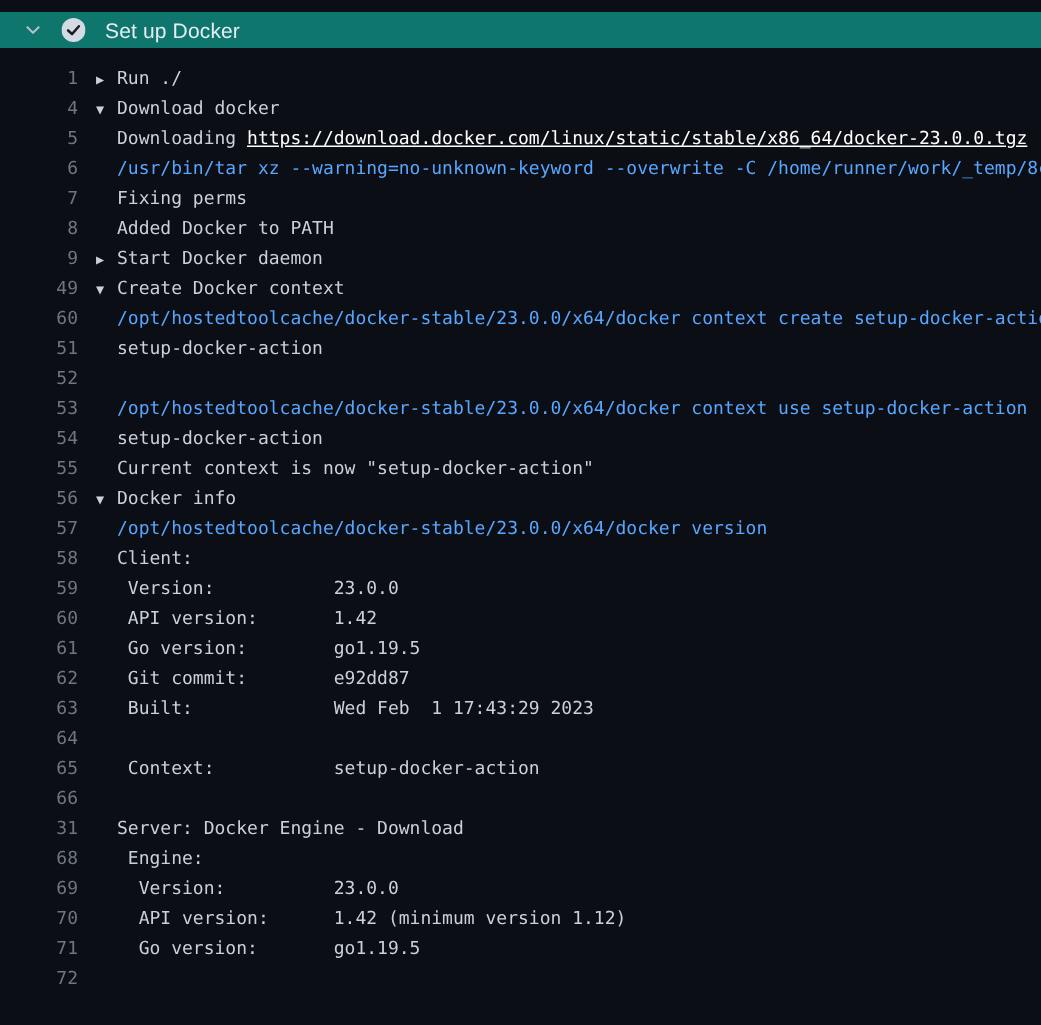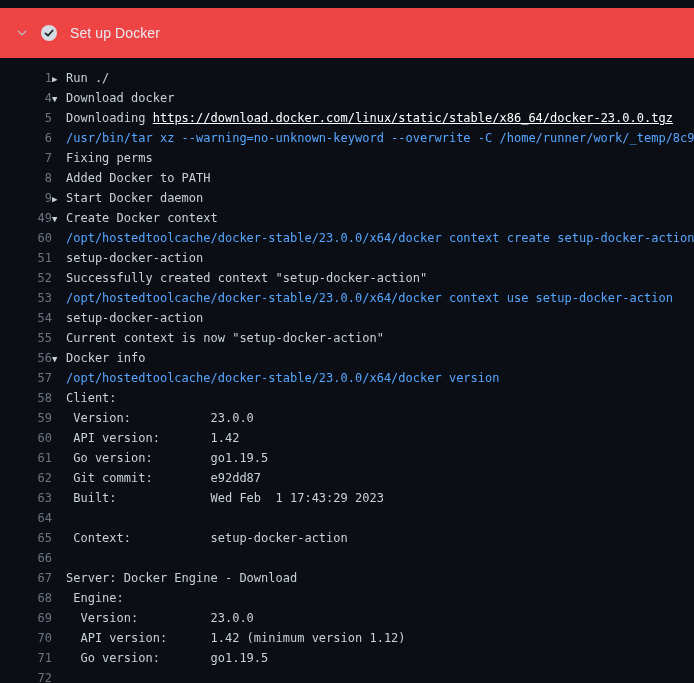--- a/index.html
+++ b/index.html
@@ -12,22 +12,22 @@
   }
   .wrap {
     width: 694px;
     height: 683px;
     overflow: hidden;
     font-family: "DejaVu Sans Mono", "Liberation Mono", monospace;
   }
   
   .step-header {
     margin-top: 8px;
-    height: 50px;
-    background: #ef4444;
+    height: 24px;
+    background: #0f766e;
     display: flex;
     align-items: center;
     padding: 0 16px;
     gap: 13px;
     cursor: pointer;
     box-sizing: border-box;
   }
   .step-header .chev {
     display: flex;
     align-items: center;
@@ -58,20 +58,21 @@
     overflow: hidden;
   }
   .line-num {
     flex: 0 0 52px;
     text-align: right;
     color: #6e7681;
     user-select: none;
     cursor: pointer;
   }
   .line-content {
+    margin-left: 12px;
     white-space: pre;
   }
   .line-content.plain,
   .line-content.command,
   .line-content.link,
   .line-content.empty {
     padding-left: 14px;
   }
   .line-content.command {
     color: var(--command-blue, #58a6ff);
@@ -116,36 +117,36 @@
       <div class="log-line"><span class="line-num">1</span><span class="line-content group-collapsed"><span class="tri">▶</span><span>Run ./</span></span></div>
       <div class="log-line"><span class="line-num">4</span><span class="line-content group-expanded"><span class="tri">▼</span><span>Download docker</span></span></div>
       <div class="log-line"><span class="line-num">5</span><span class="line-content link"><span>Downloading </span><span class="url">https://download.docker.com/linux/static/stable/x86_64/docker-23.0.0.tgz</span></span></div>
       <div class="log-line"><span class="line-num">6</span><span class="line-content command">/usr/bin/tar xz --warning=no-unknown-keyword --overwrite -C /home/runner/work/_temp/8c93</span></div>
       <div class="log-line"><span class="line-num">7</span><span class="line-content plain">Fixing perms</span></div>
       <div class="log-line"><span class="line-num">8</span><span class="line-content plain">Added Docker to PATH</span></div>
       <div class="log-line"><span class="line-num">9</span><span class="line-content group-collapsed"><span class="tri">▶</span><span>Start Docker daemon</span></span></div>
       <div class="log-line"><span class="line-num">49</span><span class="line-content group-expanded"><span class="tri">▼</span><span>Create Docker context</span></span></div>
       <div class="log-line"><span class="line-num">60</span><span class="line-content command">/opt/hostedtoolcache/docker-stable/23.0.0/x64/docker context create setup-docker-action</span></div>
       <div class="log-line"><span class="line-num">51</span><span class="line-content plain">setup-docker-action</span></div>
-      <div class="log-line"><span class="line-num">52</span><span class="line-content plain">Successfully created context "setup-docker-action"</span></div>
+      <div class="log-line"><span class="line-num">52</span></div>
       <div class="log-line"><span class="line-num">53</span><span class="line-content command">/opt/hostedtoolcache/docker-stable/23.0.0/x64/docker context use setup-docker-action</span></div>
       <div class="log-line"><span class="line-num">54</span><span class="line-content plain">setup-docker-action</span></div>
       <div class="log-line"><span class="line-num">55</span><span class="line-content plain">Current context is now "setup-docker-action"</span></div>
       <div class="log-line"><span class="line-num">56</span><span class="line-content group-expanded"><span class="tri">▼</span><span>Docker info</span></span></div>
       <div class="log-line"><span class="line-num">57</span><span class="line-content command">/opt/hostedtoolcache/docker-stable/23.0.0/x64/docker version</span></div>
       <div class="log-line"><span class="line-num">58</span><span class="line-content plain">Client:</span></div>
       <div class="log-line"><span class="line-num">59</span><span class="line-content plain"> Version:           23.0.0</span></div>
       <div class="log-line"><span class="line-num">60</span><span class="line-content plain"> API version:       1.42</span></div>
       <div class="log-line"><span class="line-num">61</span><span class="line-content plain"> Go version:        go1.19.5</span></div>
       <div class="log-line"><span class="line-num">62</span><span class="line-content plain"> Git commit:        e92dd87</span></div>
       <div class="log-line"><span class="line-num">63</span><span class="line-content plain"> Built:             Wed Feb  1 17:43:29 2023</span></div>
       <div class="log-line"><span class="line-num">64</span></div>
       <div class="log-line"><span class="line-num">65</span><span class="line-content plain"> Context:           setup-docker-action</span></div>
       <div class="log-line"><span class="line-num">66</span><span class="line-content empty"></span></div>
-      <div class="log-line"><span class="line-num">67</span><span class="line-content plain">Server: Docker Engine - Download</span></div>
+      <div class="log-line"><span class="line-num">31</span><span class="line-content plain">Server: Docker Engine - Download</span></div>
       <div class="log-line"><span class="line-num">68</span><span class="line-content plain"> Engine:</span></div>
       <div class="log-line"><span class="line-num">69</span><span class="line-content plain">  Version:          23.0.0</span></div>
       <div class="log-line"><span class="line-num">70</span><span class="line-content plain">  API version:      1.42 (minimum version 1.12)</span></div>
       <div class="log-line"><span class="line-num">71</span><span class="line-content plain">  Go version:       go1.19.5</span></div>
       <div class="log-line"><span class="line-num">72</span></div>
     </div>
 
 </div>
 
 </body></html>

